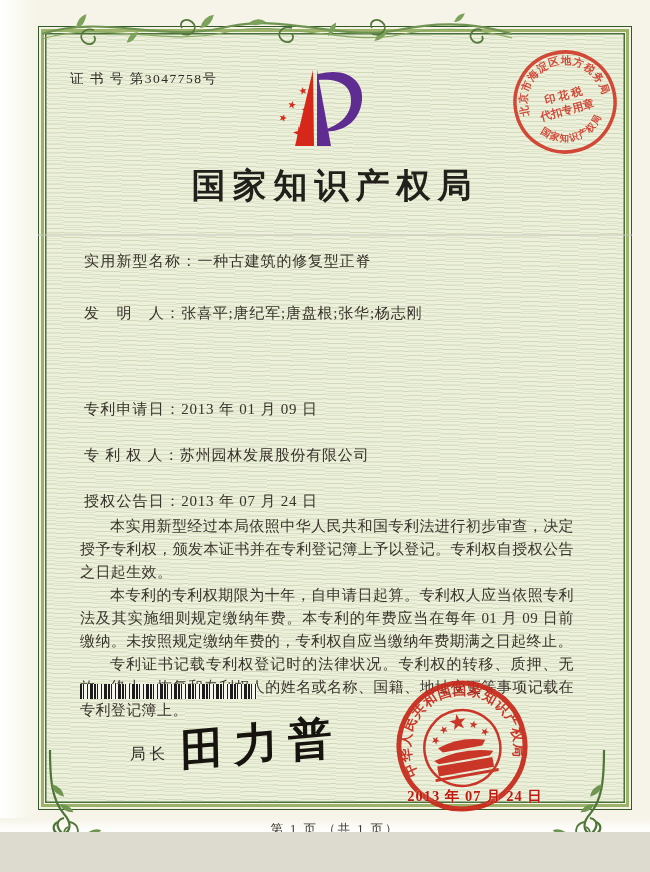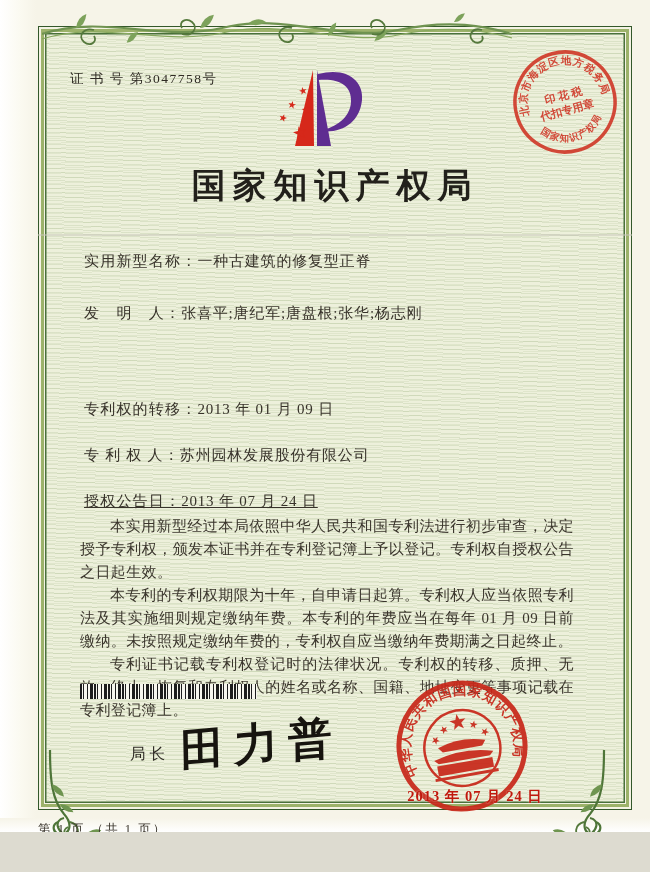--- a/index.html
+++ b/index.html
@@ -30,21 +30,21 @@
   .body-text p{margin:0;text-indent:2em;}
   .barcode{position:absolute;left:80px;top:684px;width:177px;height:15px;
            background:repeating-linear-gradient(90deg,#1d1d1d 0 2px,#f7f6ee 2px 3px,#1d1d1d 3px 4px,#f7f6ee 4px 7px,#1d1d1d 7px 8px,#f7f6ee 8px 10px,#1d1d1d 10px 13px,#f7f6ee 13px 14px);}
   .sig-label{position:absolute;left:130px;top:744px;font-size:15.5px;letter-spacing:4px;color:#2c2823;}
   .sig-name{position:absolute;left:180px;top:714px;width:170px;font-size:44px;font-weight:bold;
             letter-spacing:10px;color:#17140f;transform:rotate(-5deg) skewX(-4deg);white-space:nowrap;}
   .office-seal{position:absolute;left:392px;top:676px;opacity:.93;}
   .seal-date{position:absolute;left:400px;top:787px;width:150px;text-align:center;
              font-size:14.5px;font-weight:bold;letter-spacing:1px;color:#c0190d;
              text-shadow:0 0 2px rgba(246,244,232,.8);}
-  .page-footer{position:absolute;left:38px;right:18px;top:821px;text-align:left;
+  .page-footer{position:absolute;left:38px;right:18px;top:821px;text-align:center;
                font-size:12.5px;letter-spacing:2px;color:#3a352c;}
   .hidden-defs{position:absolute;width:0;height:0;overflow:hidden;}
 </style>
 </head>
 <body>
 
 <svg class="hidden-defs" xmlns="http://www.w3.org/2000/svg">
   <defs>
     <path id="star5" d="M0,-10 L2.35,-3.24 L9.51,-3.09 L3.8,1.24 L5.88,8.09 L0,4 L-5.88,8.09 L-3.8,1.24 L-9.51,-3.09 L-2.35,-3.24 Z"></path>
     <path id="leaf" d="M0,0 Q7,-9 16,-7 Q9,3 0,0 Z"></path>
@@ -136,26 +136,26 @@
 
   <div class="title">国家知识产权局</div>
 
   <div class="field" style="top:252px;">
     <span class="flabel">实用新型名称：</span><span class="fvalue">一种古建筑的修复型正脊</span>
   </div>
   <div class="field" style="top:304px;">
     <span class="flabel">发　明　人：</span><span class="fvalue">张喜平;唐纪军;唐盘根;张华;杨志刚</span>
   </div>
   <div class="field" style="top:400px;">
-    <span class="flabel">专利权的转移：</span><span class="fvalue">2013 年 01 月 09 日</span>
+    <span class="flabel">专利申请日：</span><span class="fvalue">2013 年 01 月 09 日</span>
   </div>
   <div class="field" style="top:446px;">
     <span class="flabel">专 利 权 人：</span><span class="fvalue">苏州园林发展股份有限公司</span>
   </div>
-  <div class="field" style="top:492px;text-decoration:underline;">
+  <div class="field" style="top:492px;">
     <span class="flabel">授权公告日：</span><span class="fvalue">2013 年 07 月 24 日</span>
   </div>
 
   <div class="body-text">
     <p>本实用新型经过本局依照中华人民共和国专利法进行初步审查，决定授予专利权，颁发本证书并在专利登记簿上予以登记。专利权自授权公告之日起生效。</p>
     <p>本专利的专利权期限为十年，自申请日起算。专利权人应当依照专利法及其实施细则规定缴纳年费。本专利的年费应当在每年 01 月 09 日前缴纳。未按照规定缴纳年费的，专利权自应当缴纳年费期满之日起终止。</p>
     <p>专利证书记载专利权登记时的法律状况。专利权的转移、质押、无效、终止、恢复和专利权人的姓名或名称、国籍、地址变更等事项记载在专利登记簿上。</p>
   </div>
 
   <div class="barcode"></div>

